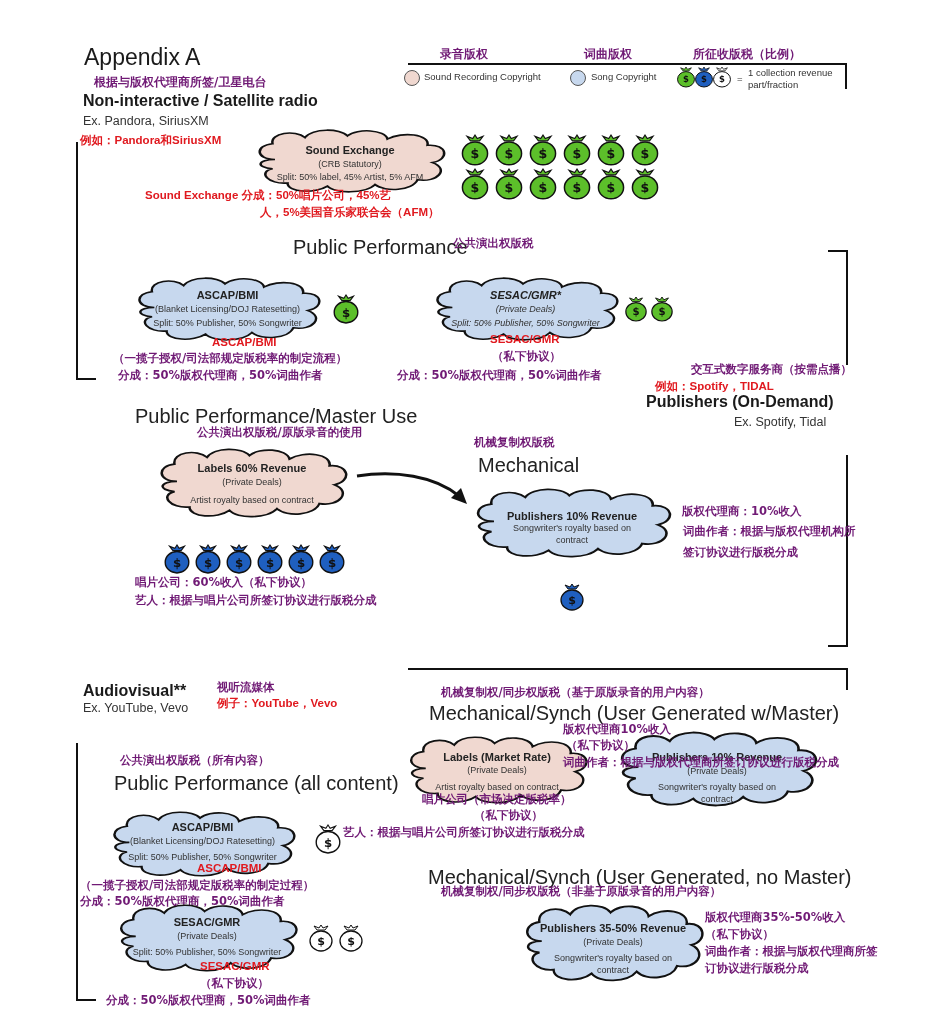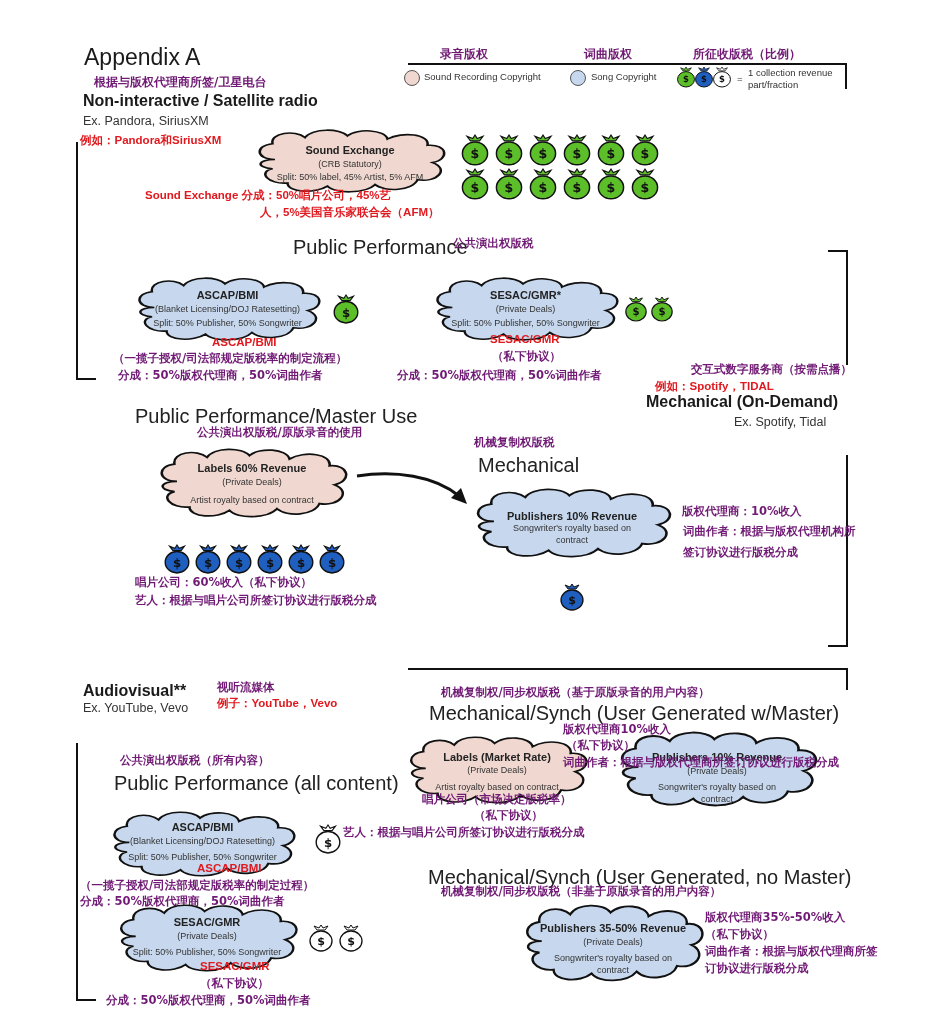--- a/index.html
+++ b/index.html
@@ -134,21 +134,21 @@
 </div>
 <div class="abs" id="ni-ascap-bags" style="left:332px;top:294px;width:30px;height:30px;">
     <svg viewBox="0 0 26 28" style="position: absolute; left: 0px; top: 0px; width: 28px; height: 30px;">
       <use href="#bag-shape" fill="#5cbf2a"></use>
     </svg>
   </div>
 <div class="abs redmono r11" style="left:212px;top:336px;">ASCAP/BMI</div>
 <div class="abs red r11" style="left:113px;top:351px;">（一揽子授权/司法部规定版税率的制定流程）</div>
 <div class="abs red r11" style="left:118px;top:368px;">分成：50%版权代理商，50%词曲作者</div>
 
-<div class="cloud" style="left:428px;top:276px;width:195px;height:66px;">
+<div class="cloud" style="left:428px;top:276px;width:195px;height:66px;font-style:italic;">
   <svg viewBox="0 0 160 84" preserveAspectRatio="none">
       <use href="#cloud-path" fill="#c7d8ee" stroke="#111" stroke-width="2"></use>
     </svg>
   <div class="ctext ctitle" style="top:12px;">SESAC/GMR*</div>
   <div class="ctext" style="top:26px;">(Private Deals)</div>
   <div class="ctext" style="top:40px;">Split: 50% Publisher, 50% Songwriter</div>
 </div>
 <div class="abs" id="ni-sesac-bags" style="left:624px;top:296px;width:60px;height:30px;">
     <svg viewBox="0 0 26 28" style="position: absolute; left: 0px; top: 0px; width: 24px; height: 26px;">
       <use href="#bag-shape" fill="#5cbf2a"></use>
@@ -158,21 +158,21 @@
     </svg>
   </div>
 <div class="abs redmono r11" style="left:490px;top:333px;">SESAC/GMR</div>
 <div class="abs red r11" style="left:492px;top:349px;">（私下协议）</div>
 <div class="abs red r11" style="left:397px;top:368px;">分成：50%版权代理商，50%词曲作者</div>
 
 <div class="line" style="left:828px;top:250px;width:20px;height:2px;"></div>
 <div class="line" style="left:846px;top:250px;width:2px;height:115px;"></div>
 <div class="abs red r11" style="left:655px;top:362px;margin-left:36px;">交互式数字服务商（按需点播）</div>
 <div class="abs redmono r11" style="left:655px;top:379px;">例如：Spotify，TIDAL</div>
-<div class="abs h-bold" style="left:646px;top:393px;">Mechanical (On-Demand)</div>
+<div class="abs h-bold" style="left:646px;top:393px;">Publishers (On-Demand)</div>
 <div class="abs ex" style="left:734px;top:415px;">Ex. Spotify, Tidal</div>
 
 <div class="line" style="left:846px;top:455px;width:2px;height:192px;"></div>
 <div class="line" style="left:828px;top:645px;width:20px;height:2px;"></div>
 
 <div class="abs section" style="left:135px;top:405px;">Public Performance/Master Use</div>
 <div class="abs red r11" style="left:197px;top:425px;">公共演出权版税/原版录音的使用</div>
 
 <div class="cloud" style="left:152px;top:447px;width:200px;height:72px;">
   <svg viewBox="0 0 160 84" preserveAspectRatio="none">

